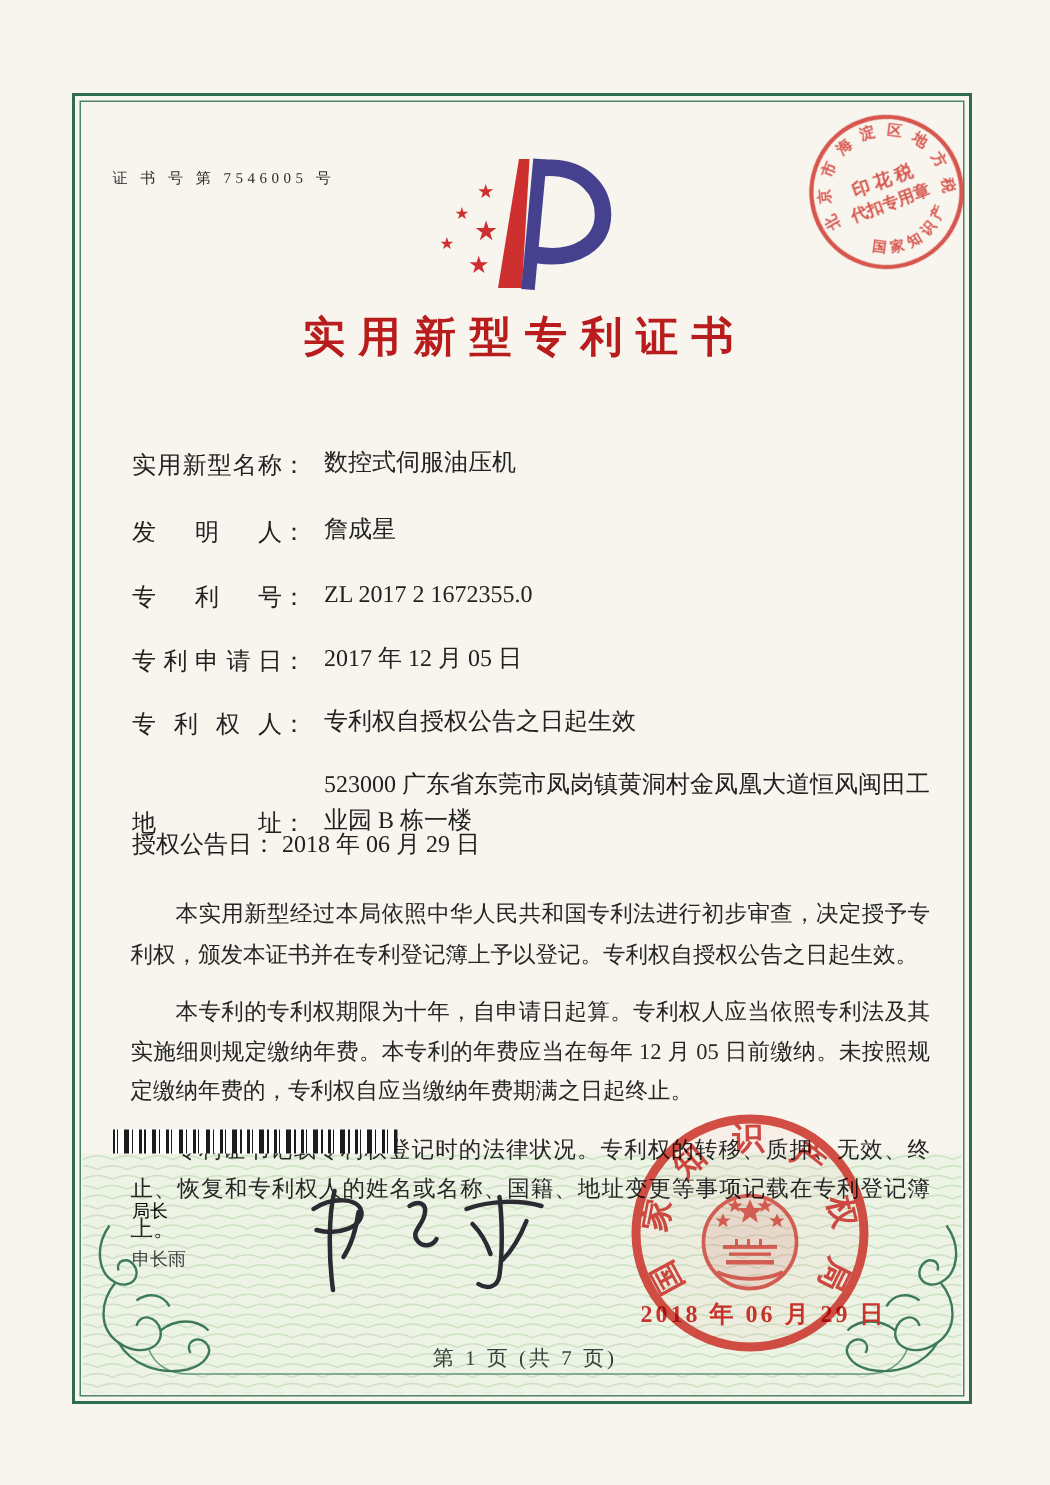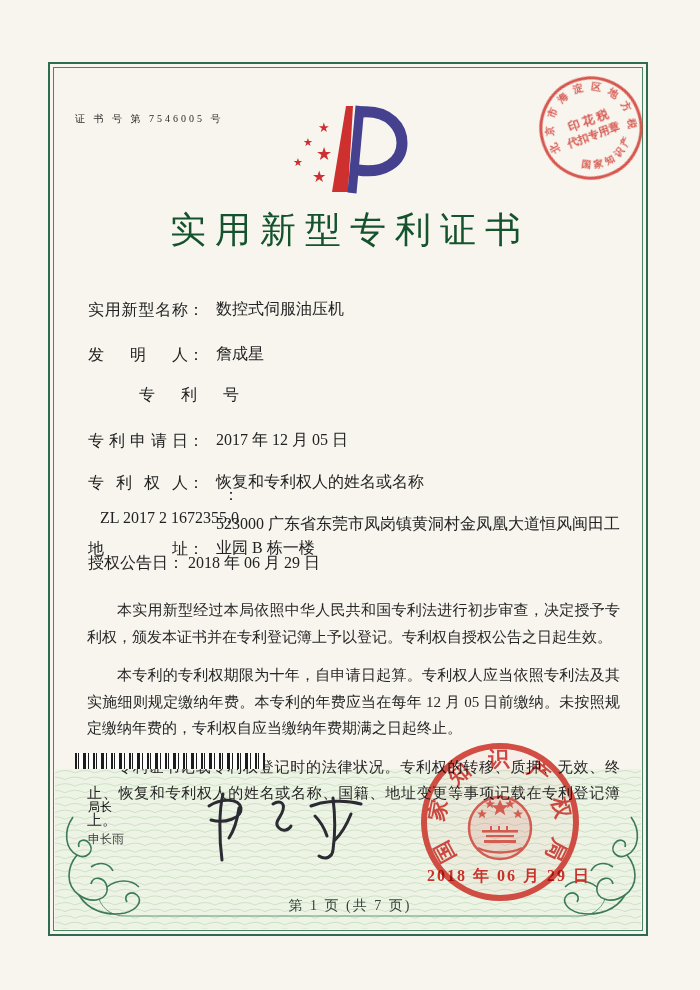--- a/index.html
+++ b/index.html
@@ -23,21 +23,21 @@
     position:absolute;left:1px;right:1px;bottom:1px;height:160px;
     background:#edf4e5;overflow:hidden;
   }
   .band svg{position:absolute;left:0;top:0;}
   .cert-no{
     position:absolute;left:75px;top:112px;font-size:10px;letter-spacing:3px;color:#2b2b2b;
   }
   .logo{position:absolute;left:288px;top:100px;width:124px;height:98px;}
   .title{
     position:absolute;left:0;right:0;top:206px;text-align:center;
-    font-size:36px;font-weight:normal;letter-spacing:9px;color:#14532d;
+    font-size:28px;font-weight:bold;letter-spacing:9px;color:#b91c1c;
   }
   .fields{position:absolute;left:88px;top:297px;width:540px;font-size:16px;}
   .frow{position:absolute;left:0;display:flex;align-items:flex-end;}
   .flabel{
     display:inline-block;width:100px;text-align:justify;text-align-last:justify;
     flex:0 0 100px;white-space:nowrap;
   }
   .fcolon{flex:0 0 auto;}
   .fvalue{margin-left:12px;max-width:420px;line-height:24px;}
   .grant-row{position:absolute;left:0;top:256px;width:540px;}
@@ -158,34 +158,34 @@
       <div class="frow" style="top:0;">
         <span class="flabel">实用新型名称</span>
           <span class="fcolon">：</span>
         <span class="fvalue">数控式伺服油压机</span>
       </div>
       <div class="frow" style="top:45px;">
         <span class="flabel">发明人</span>
           <span class="fcolon">：</span>
         <span class="fvalue">詹成星</span>
       </div>
-      <div class="frow" style="top:88px;flex-direction:column;">
+      <div class="frow" style="top:88px;">
         <span class="flabel">专利号</span>
           <span class="fcolon">：</span>
         <span class="fvalue">ZL 2017 2 1672355.0</span>
       </div>
       <div class="frow" style="top:131px;">
         <span class="flabel">专利申请日</span>
           <span class="fcolon">：</span>
         <span class="fvalue">2017 年 12 月 05 日</span>
       </div>
       <div class="frow" style="top:173px;">
         <span class="flabel">专利权人</span>
           <span class="fcolon">：</span>
-        <span class="fvalue">恢复和专利权人的姓名或名称</span>
+        <span class="fvalue">专利权自授权公告之日起生效</span>
       </div>
       <div class="frow" style="top:215px;">
         <span class="flabel">地址</span>
           <span class="fcolon">：</span>
         <span class="fvalue">523000 广东省东莞市凤岗镇黄洞村金凤凰大道恒风闽田工业园 B 栋一楼</span>
       </div>
       <div class="grant-row">
         <span class="grant-left">
           <span>授权公告日</span><span>：</span>
           <span>2018 年 06 月 29 日</span>

